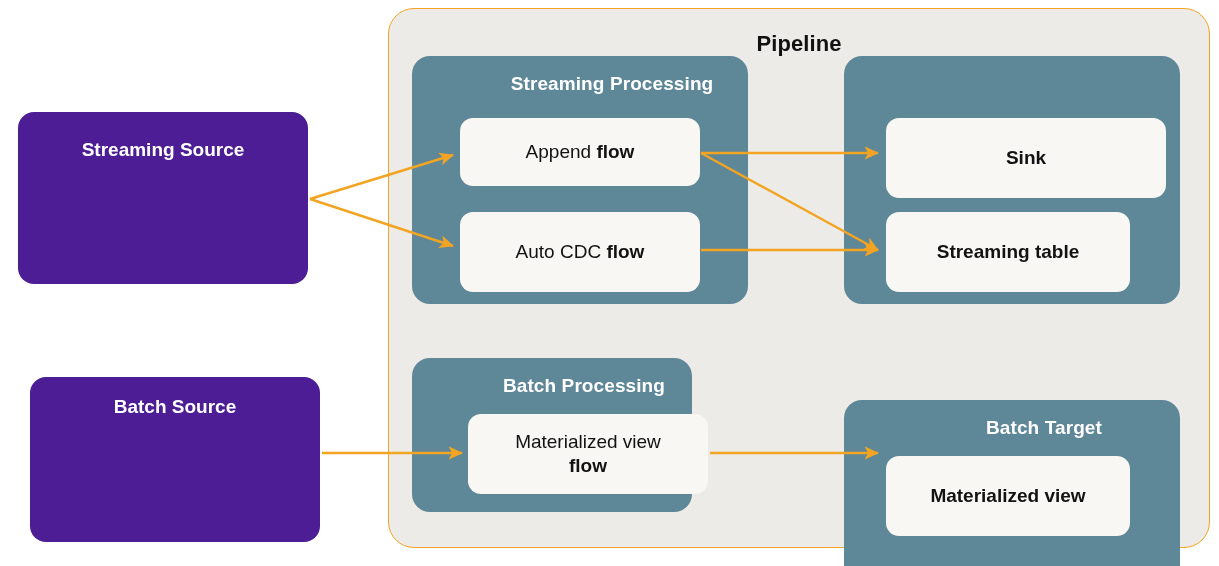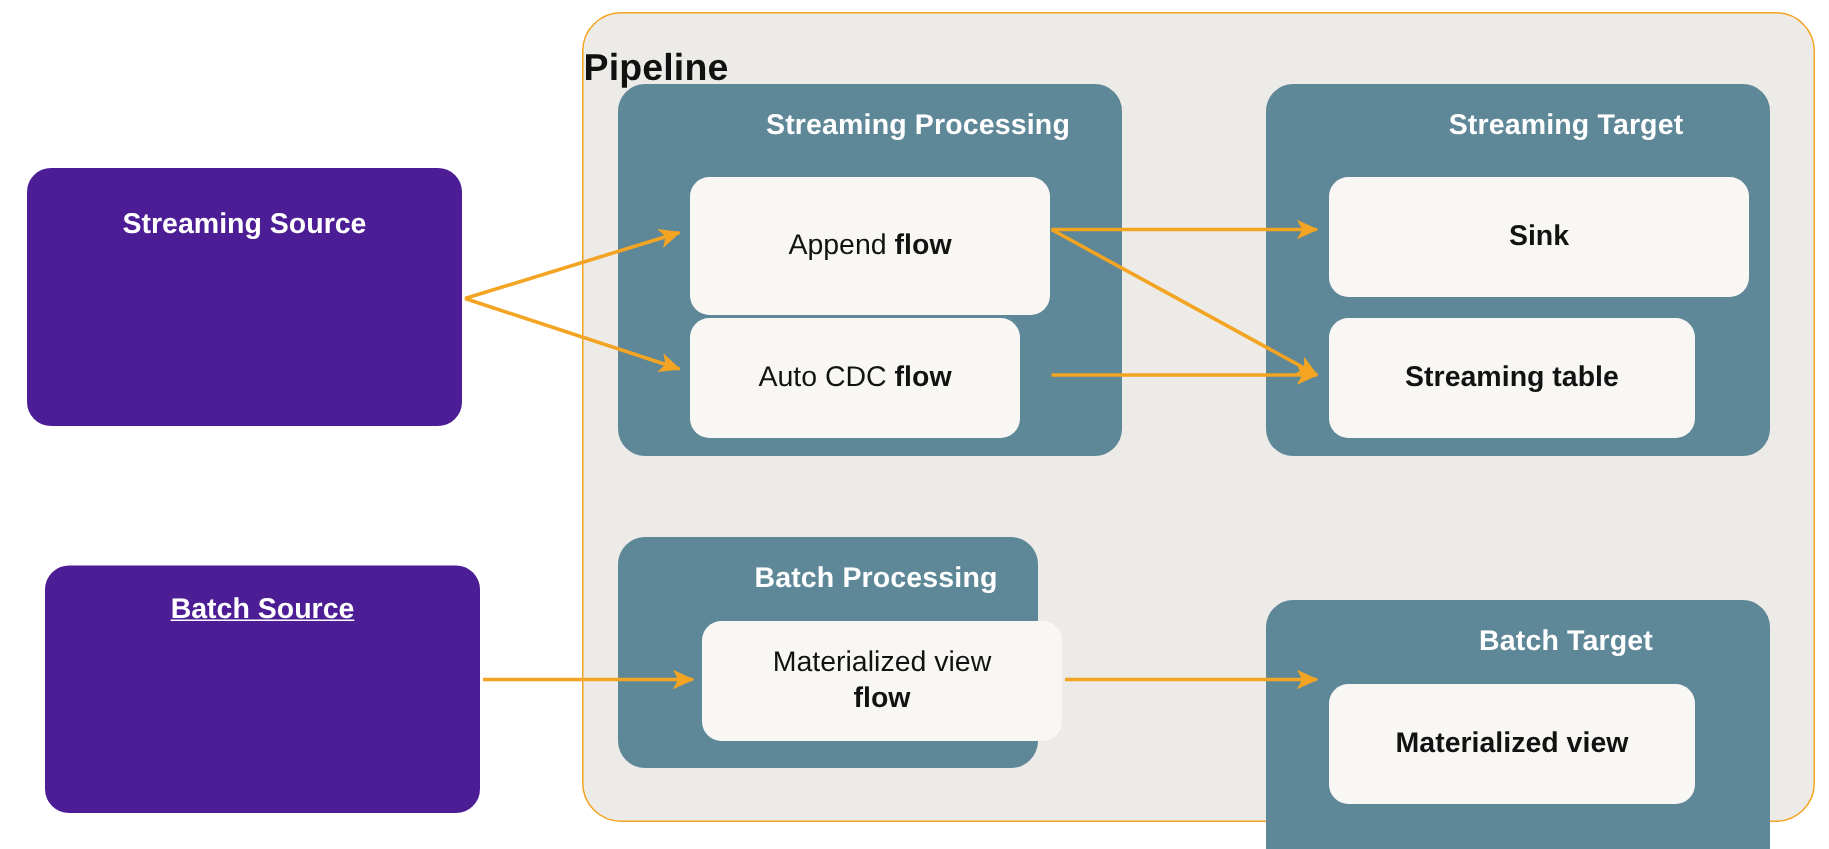--- a/index.html
+++ b/index.html
@@ -28,21 +28,22 @@
     background: #EDEBE7;
     border: 1.6px solid #F2A422;
     border-radius: 26px;
     box-sizing: border-box;
   }
   .pipeline-title {
     position: absolute;
     left: 0;
     top: 22px;
     width: 100%;
-    font-size: 25px;
+    text-align: center;
+    font-size: 22px;
     font-weight: bold;
     color: #111111;
     letter-spacing: 0.1px;
   }
 
   
   .group {
     position: absolute;
     background: #5E8798;
     border-radius: 18px;
@@ -126,35 +127,34 @@
 
   <div class="pipeline-container">
     <div class="pipeline-title">Pipeline</div>
   </div>
 
   <div class="source" style="left:18px; top:112px; width:290px; height:172px;">
     <div class="source-title" style="top:27px;">Streaming Source</div>
   </div>
 
   <div class="source" style="left:30px; top:377px; width:290px; height:165px;">
-    <div class="source-title" style="top:19px;text-decoration:underline;">Batch Source</div>
+    <div class="source-title" style="top:19px;">Batch Source</div>
   </div>
 
   <div class="group" style="left:412px; top:56px; width:336px; height:248px;">
     <div class="group-title">Streaming Processing</div>
-    <div class="item" style="left:48px; top:62px; width:240px; height:92px;">
+    <div class="item" style="left:48px; top:62px; width:240px; height:68px;">
       <span><span>Append </span><span class="b">flow</span></span>
     </div>
-    <div class="item" style="left:48px; top:156px; width:220px; height:80px;">
+    <div class="item" style="left:48px; top:156px; width:240px; height:80px;">
       <span><span>Auto CDC </span><span class="b">flow</span></span>
     </div>
   </div>
 
   <div class="group" style="left:844px; top:56px; width:336px; height:248px;">
-    <div class="group-title">Streaming Target</div>
     <div class="item bold" style="left:42px; top:62px; width:280px; height:80px;">
       <span>Sink</span>
     </div>
     <div class="item bold" style="left:42px; top:156px; width:244px; height:80px;">
       <span>Streaming table</span>
     </div>
   </div>
 
   <div class="group" style="left:412px; top:358px; width:280px; height:154px;">
     <div class="group-title">Batch Processing</div>

